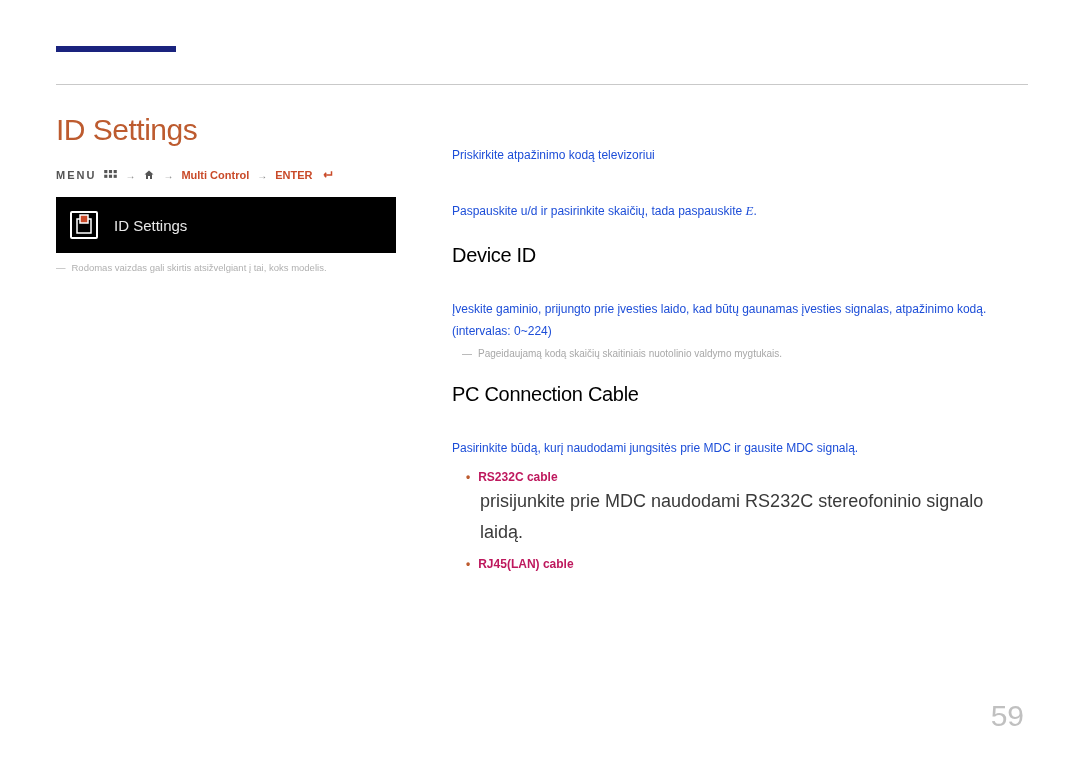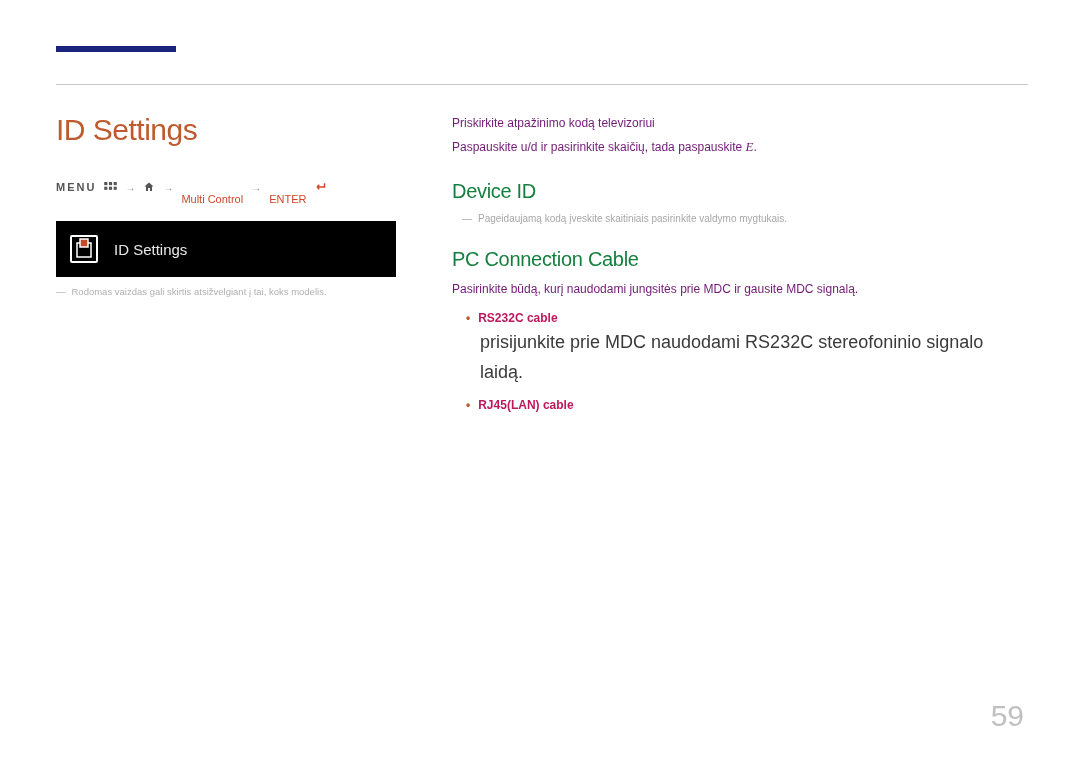--- a/index.html
+++ b/index.html
@@ -13,34 +13,34 @@
 
   .left { width: 340px; flex-shrink: 0; }
   .right { flex: 1; }
 
   .h1 { color: #bd5b2f; font-size: 30px; font-weight: 400; margin-bottom: 22px; letter-spacing: -0.5px; }
 
   .breadcrumb { display: flex; align-items: center; gap: 8px; font-size: 11px; color: #555; margin-bottom: 16px; }
   .bc-menu { font-weight: bold; letter-spacing: 2px; }
   .bc-arrow { color: #888; font-size: 10px; }
   .bc-home { width: 13px; height: 11px; display: inline-block; }
-  .bc-current, .bc-enter { color: #c94a29; font-weight: normal; margin-top: 24px; }
+  .bc-current, .bc-enter { color: #c94a29; font-weight: bold; }
 
   .thumb { width: 340px; height: 56px; background: #000; display: flex; align-items: center; padding: 0 14px; gap: 16px; }
   .thumb-icon { width: 28px; height: 28px; border: 2px solid #fff; display:flex; align-items:center; justify-content:center; border-radius:2px;}
   .thumb-label { color: #e8e8e8; font-size: 15px; font-weight: 300; }
 
   .note-row { display: flex; font-size: 9.5px; color: #b0b0b0; margin-top: 8px; line-height: 1.4; }
   .note-dash { margin-right: 6px; }
 
-  .body-p { font-size: 12px; line-height: 1.8; color: #701a75; }
+  .body-p { font-size: 12px; line-height: 1.8; color: #1d4ed8; margin-top: 32px; }
   .body-p .kbd { font-family: Arial; }
   .body-p .enter { font-family: serif; font-style: italic; font-size: 13px; }
 
-  .h2 { color: #15803d; font-size: 20px; font-weight: 400; margin-top: 22px; margin-bottom: 8px; letter-spacing: -0.3px; }
+  .h2 { color: #000000; font-size: 20px; font-weight: 400; margin-top: 22px; margin-bottom: 8px; letter-spacing: -0.3px; }
 
   .sub-note-row { display: flex; font-size: 10px; color: #a8a8a8; line-height: 1.5; margin-top: 4px; padding-left: 10px; }
   .sub-note-dash { margin-right: 6px; }
   .opt-desc { font-size: 18px; color: #3a3a3a; line-height: 1.7; padding-left: 28px; margin-top: 2px; }
   .bullet-row { display:flex; padding-left:14px; margin-top:10px; }
   .bullet-row .bdot{ color:#bd5b2f; font-weight:bold; font-size:12px; margin-right:8px;}
   .bullet-row .blbl{ color:#be185d; font-size:12px; font-weight:600;}
 
   .page-num { position: absolute; right: 56px; bottom: 30px; font-size: 30px; color: #c0c0c0; font-weight: 300; margin-top: 39px; }
 </style>
@@ -95,23 +95,24 @@
       </div>
     </div>
 
     <div class="right">
       <p class="body-p">Priskirkite atpažinimo kodą televizoriui</p>
       <p class="body-p">
         <span>Paspauskite </span><span class="kbd">u/d</span><span> ir pasirinkite skaičių, tada paspauskite </span><span class="enter">E</span>.
       </p>
 
       <div class="h2">Device ID</div>
+      <p class="body-p">Įveskite gaminio, prijungto prie įvesties laido, kad būtų gaunamas įvesties signalas, atpažinimo kodą. (intervalas: 0~224)</p>
       <div class="sub-note-row">
         <span class="sub-note-dash">―</span>
-        <span>Pageidaujamą kodą įveskite skaitiniais pasirinkite valdymo mygtukais.</span>
+        <span>Pageidaujamą kodą skaičių skaitiniais nuotolinio valdymo mygtukais.</span>
       </div>
 
       <div class="h2">PC Connection Cable</div>
       <p class="body-p">Pasirinkite būdą, kurį naudodami jungsitės prie MDC ir gausite MDC signalą.</p>
 
       <div class="bullet-row">
         <span class="bdot">•</span>
         <span class="blbl">RS232C cable</span>
       </div>
       <p class="opt-desc">prisijunkite prie MDC naudodami RS232C stereofoninio signalo laidą.</p>

